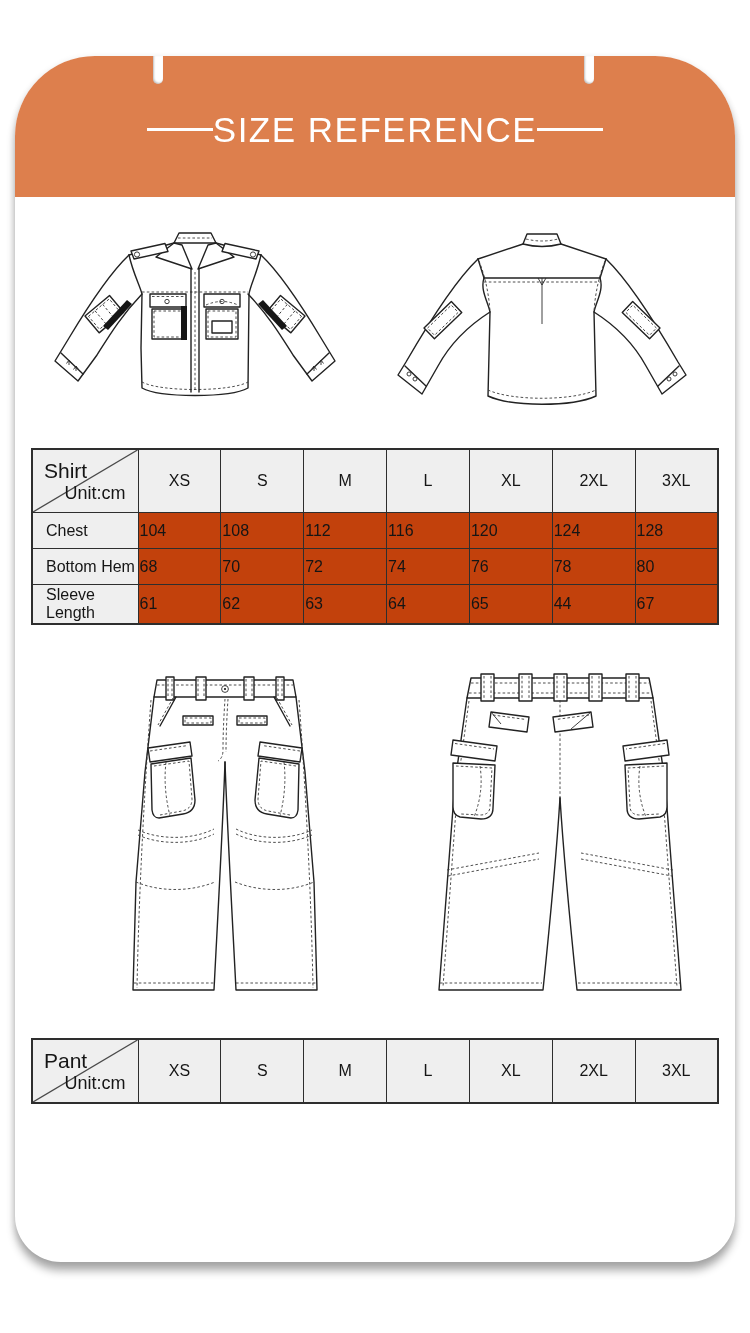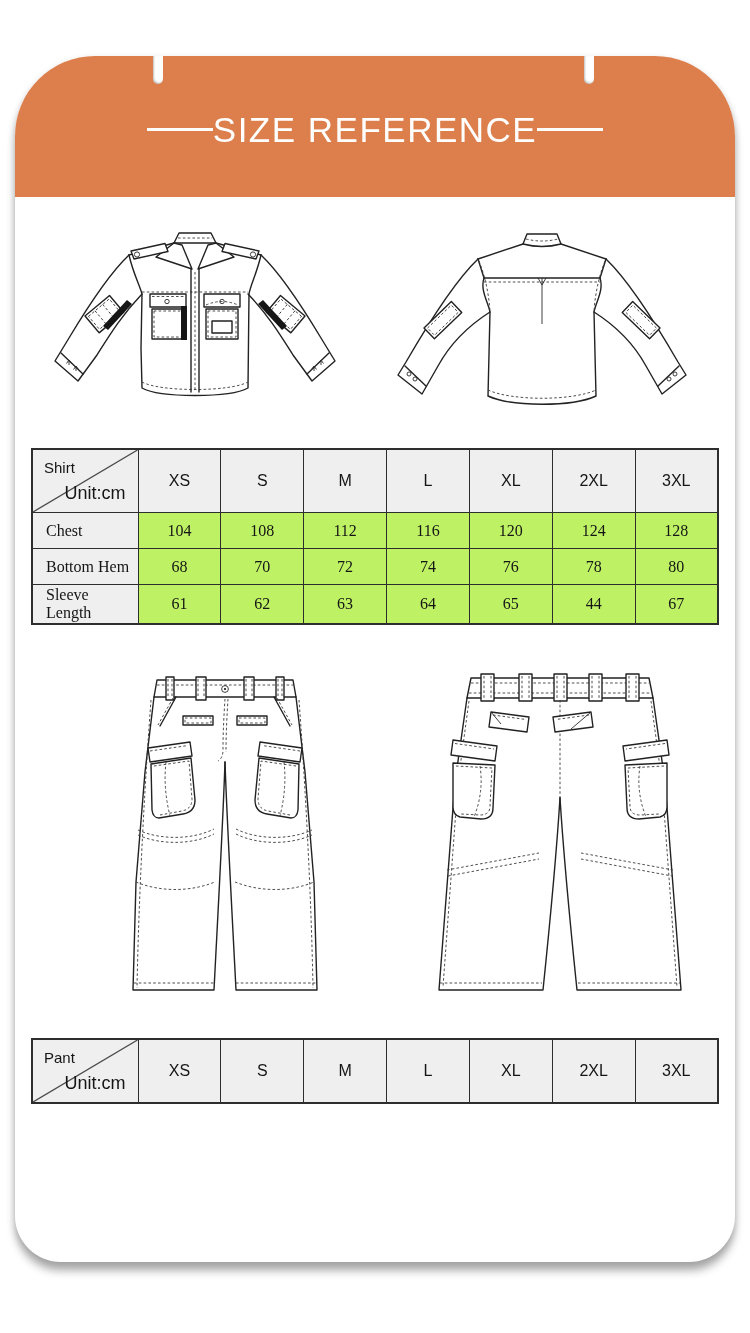--- a/index.html
+++ b/index.html
@@ -44,25 +44,25 @@
 
   table.size-table{
     position:absolute;left:16px;width:688px;border-collapse:collapse;table-layout:fixed;
     background:#ffffff;color:#151515;border:2px solid #2e2e2e;
   }
   #shirt-table{top:392px;}
   #pant-table{top:982px;}
   .size-table th,.size-table td{border:1px solid #2e2e2e;font-weight:normal;font-size:16px;}
   .size-table col.label-col{width:106px;}
   .size-table thead th{height:60px;background:#efefef;text-align:center;}
-  .size-table tbody tr{height:36px;font-family:Liberation Serif, serif;}
+  .size-table tbody tr{height:36px;}
   .size-table tbody th{background:#efefef;text-align:left;padding-left:13px;font-size:16px;}
-  .size-table td{text-align:center;background:#bef264;}
+  .size-table td{text-align:left;background:#c2410c;}
   th.corner{position:relative;background:#efefef;padding:0;}
-  .corner-top{position:absolute;top:9px;left:11px;font-size:15px;}
+  .corner-top{position:absolute;top:9px;left:11px;font-size:21px;}
   .corner-bottom{position:absolute;bottom:8px;right:12px;font-size:18px;}
   svg.diag{position:absolute;left:0;top:0;width:100%;height:100%;}
   svg.diag line{stroke:#4a4a4a;stroke-width:1.3;vector-effect:non-scaling-stroke;}
 </style>
 </head>
 <body>
 
 <div class="card">
 
   <div class="banner">

